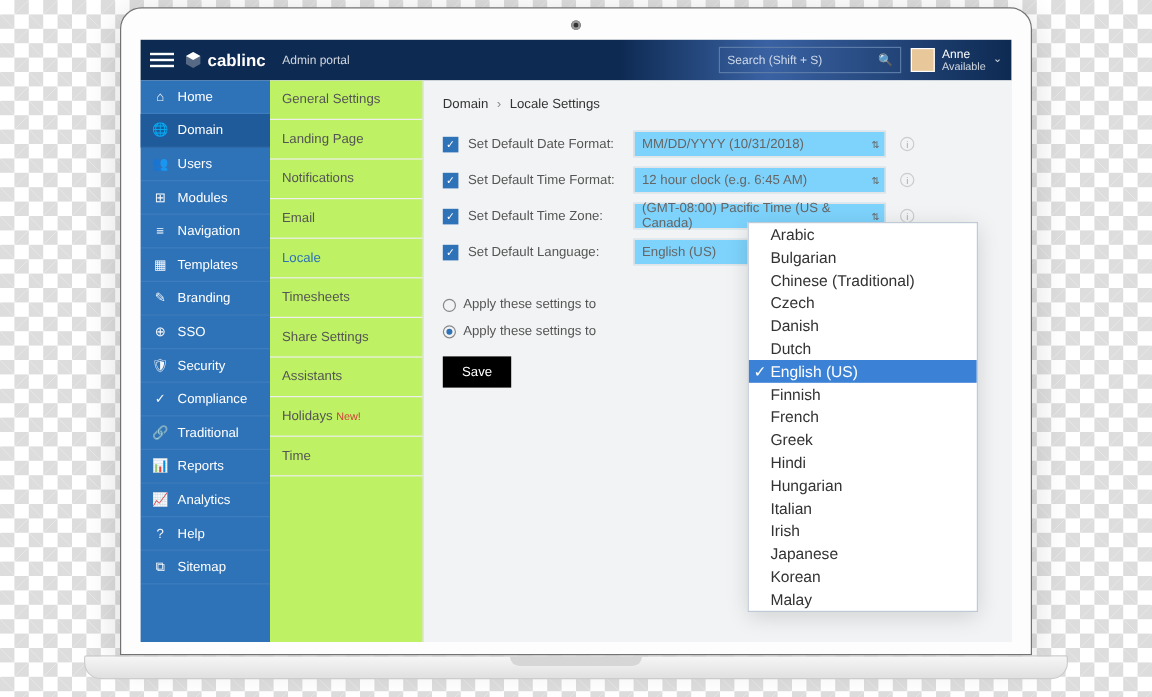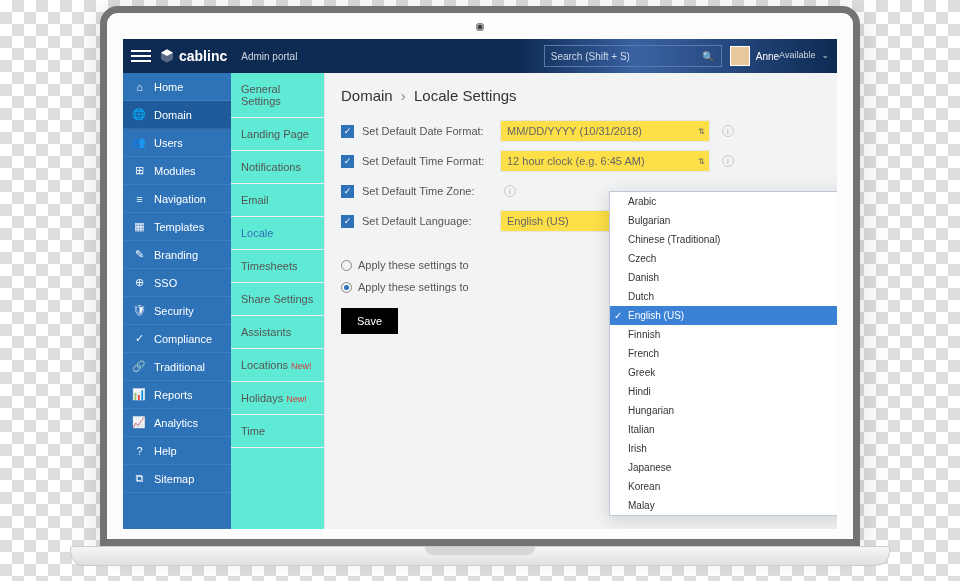--- a/index.html
+++ b/index.html
@@ -6,70 +6,70 @@
   body{width:960px;height:581px;position:relative;background:#f0f0f0}
   
   .checker{position:absolute;inset:0;background-image:
     linear-gradient(45deg,#ddd 25%,transparent 25%),
     linear-gradient(-45deg,#ddd 25%,transparent 25%),
     linear-gradient(45deg,transparent 75%,#ddd 75%),
     linear-gradient(-45deg,transparent 75%,#ddd 75%);
     background-size:24px 24px;background-position:0 0,0 12px,12px -12px,-12px 0;background-color:#fff}
   
   .laptop{position:absolute;left:70px;top:6px;width:820px;height:560px}
-  .bezel{position:absolute;left:30px;top:0;width:760px;height:540px;background:#fdfdfd;border:7px solid #737373;border-radius:18px 18px 0 0;box-shadow:0 6px 30px rgba(0,0,0,.15)}
+  .bezel{position:absolute;left:30px;top:0;width:760px;height:540px;background:#fdfdfd;border:1px solid #737373;border-radius:18px 18px 0 0;box-shadow:0 6px 30px rgba(0,0,0,.15)}
   .camera{position:absolute;left:50%;top:10px;width:8px;height:8px;margin-left:-4px;border-radius:50%;background:#333;box-shadow:0 0 0 2px #999 inset}
   .screen{position:absolute;left:16px;right:16px;top:26px;bottom:10px;background:#eef0f1;overflow:hidden}
   .base{position:absolute;left:0;right:0;bottom:0;height:20px;background:linear-gradient(#f6f6f6,#e0e0e0);border:1px solid #ccc;border-radius:2px 2px 14px 14px}
   .notch{position:absolute;left:50%;top:0;width:110px;height:8px;margin-left:-55px;background:#d6d6d6;border-radius:0 0 10px 10px}
 
   
   .topbar{height:34px;background:linear-gradient(90deg,#0d2a52 0%,#0d2a52 55%,#3a62a3 72%,#0d2a52 100%);color:#fff;display:flex;align-items:center;font-size:11px;padding:0 8px;gap:8px}
   .hamburger{width:20px;height:20px;display:flex;flex-direction:column;justify-content:center;gap:3px;cursor:pointer}
   .hamburger span{height:2px;background:#fff}
   .brand{display:flex;align-items:center;gap:4px;font-weight:600;font-size:14px}
   .brand svg{width:16px;height:16px}
   .portal{opacity:.8;font-size:10px;margin-left:6px}
   .spacer{flex:1}
-  .search{display:flex;align-items:center;border:1px solid #5a7aa8;height:22px;width:178px;padding:0 6px;color:#cfdaea;font-size:10px;justify-content:space-between}
+  .search{display:flex;align-items:center;border:1px solid #5a7aa8;height:22px;width:152px;padding:0 6px;color:#cfdaea;font-size:10px;justify-content:space-between}
   .avatar{width:20px;height:20px;background:#e8c89a;border:1px solid #fff}
   .user{display:flex;align-items:center;gap:6px;font-size:10px;line-height:1.1}
-  .user .col{display:flex;}
+  .user .col{display:flex;flex-direction:column}
   .user .status{font-size:9px;opacity:.8}
   .chev{font-size:9px;opacity:.8}
 
   
   .app{display:flex;height:calc(100% - 34px)}
   .sidebar{width:108px;background:#2e72b8;color:#fff;font-size:11px}
   .sidebar .item{height:28px;display:flex;align-items:center;gap:8px;padding:0 10px;border-bottom:1px solid rgba(255,255,255,.08);cursor:pointer}
   .sidebar .item.active{background:#1f5a9a}
   .sidebar .ico{width:13px;display:inline-flex;justify-content:center;font-size:11px;opacity:.95}
 
   .content{flex:1;display:flex;background:#f2f3f4;overflow:hidden}
-  .subnav{width:94px;background:#5eead4;border-right:1px solid #e4e4e4;font-size:11px}
+  .subnav{width:128px;background:#bef264;border-right:1px solid #e4e4e4;font-size:11px}
   .subnav .row{padding:10px 10px;border-bottom:1px solid #eee;color:#555;cursor:pointer}
   .subnav .row.active{color:#2e72b8}
   .subnav .new{color:#d23c3c;font-size:9px;margin-left:3px}
 
   .main{flex:1;padding:14px 16px;position:relative;font-size:11px;color:#444}
-  .crumb{font-size:15px;color:#333;margin-bottom:12px}
+  .crumb{font-size:11px;color:#333;margin-bottom:12px}
   .crumb .sep{color:#888;margin:0 4px}
   .field{display:flex;align-items:center;height:30px;gap:8px;position:relative}
   .chk{width:13px;height:13px;background:#2e72b8;display:inline-flex;align-items:center;justify-content:center;color:#fff;font-size:9px}
   .lab{width:130px;color:#555}
-  .valbox{flex:1;max-width:210px;height:22px;border:1px solid #e4e4e4;display:flex;align-items:center;padding:0 6px;color:#666;background:#fde047;position:relative}
+  .valbox{flex:1;max-width:210px;height:22px;border:1px solid #e4e4e4;display:flex;align-items:center;padding:0 6px;color:#666;background:#7dd3fc;position:relative}
   .valbox .caret{position:absolute;right:4px;color:#666;font-size:8px}
   .info{width:12px;height:12px;border:1px solid #ccc;border-radius:50%;color:#aaa;font-size:8px;display:inline-flex;align-items:center;justify-content:center;margin-left:4px}
   .radio-row{display:flex;align-items:center;gap:6px;height:22px;color:#555}
   .radio{width:11px;height:11px;border:1px solid #888;border-radius:50%;display:inline-flex;align-items:center;justify-content:center}
   .radio.sel::after{content:"";width:5px;height:5px;background:#2e72b8;border-radius:50%}
   .savebtn{margin-top:10px;background:#000000;color:#fff;border:none;padding:7px 16px;font-size:11px;cursor:pointer}
 
   
-  .dropdown{position:absolute;left:284px;top:118px;width:238px;background:#fff;border:1px solid #bfcad6;box-shadow:0 4px 18px rgba(0,0,0,.15);font-size:10px;color:#333;max-height:330px;overflow:hidden}
+  .dropdown{position:absolute;left:270px;top:118px;width:192px;background:#fff;border:1px solid #bfcad6;box-shadow:0 4px 18px rgba(0,0,0,.15);font-size:13px;color:#333;max-height:330px;overflow:hidden}
   .dropdown .opt{padding:2px 18px;line-height:15px;cursor:pointer;white-space:nowrap}
   .dropdown .opt.sel{background:#3b82d6;color:#fff;position:relative}
   .dropdown .opt.sel::before{content:"✓";position:absolute;left:4px}
 </style>
 </head>
 <body>
 
 <div class="checker"></div>
 
 <div class="laptop">
@@ -175,21 +175,20 @@
 
           <div class="subnav" id="subnav">
               <div class="row">General Settings</div>
               <div class="row">Landing Page</div>
               <div class="row">Notifications</div>
               <div class="row">Email</div>
               <div class="row active">Locale</div>
               <div class="row">Timesheets</div>
               <div class="row">Share Settings</div>
               <div class="row">Assistants</div>
-              <div class="row">Locations<span class="new">New!</span></div>
               <div class="row">Holidays<span class="new">New!</span></div>
               <div class="row">Time</div>
             </div>
 
           <div class="main">
             <div class="crumb">
               <span>Domain</span>
               <span class="sep">›</span>
               <span>Locale Settings</span>
             </div>
@@ -210,20 +209,24 @@
               <div class="valbox">
                 <span>12 hour clock (e.g. 6:45 AM)</span>
                   <span class="caret">⇅</span>
               </div>
               <span class="info">i</span>
             </div>
 
             <div class="field">
               <span class="chk">✓</span>
               <span class="lab">Set Default Time Zone:</span>
+              <div class="valbox">
+                <span>(GMT-08:00) Pacific Time (US &amp; Canada)</span>
+                  <span class="caret">⇅</span>
+              </div>
               <span class="info">i</span>
             </div>
 
             <div class="field">
               <span class="chk">✓</span>
               <span class="lab">Set Default Language:</span>
               <div class="valbox">
                 <span>English (US)</span>
                   <span class="caret">⇅</span>
               </div>

